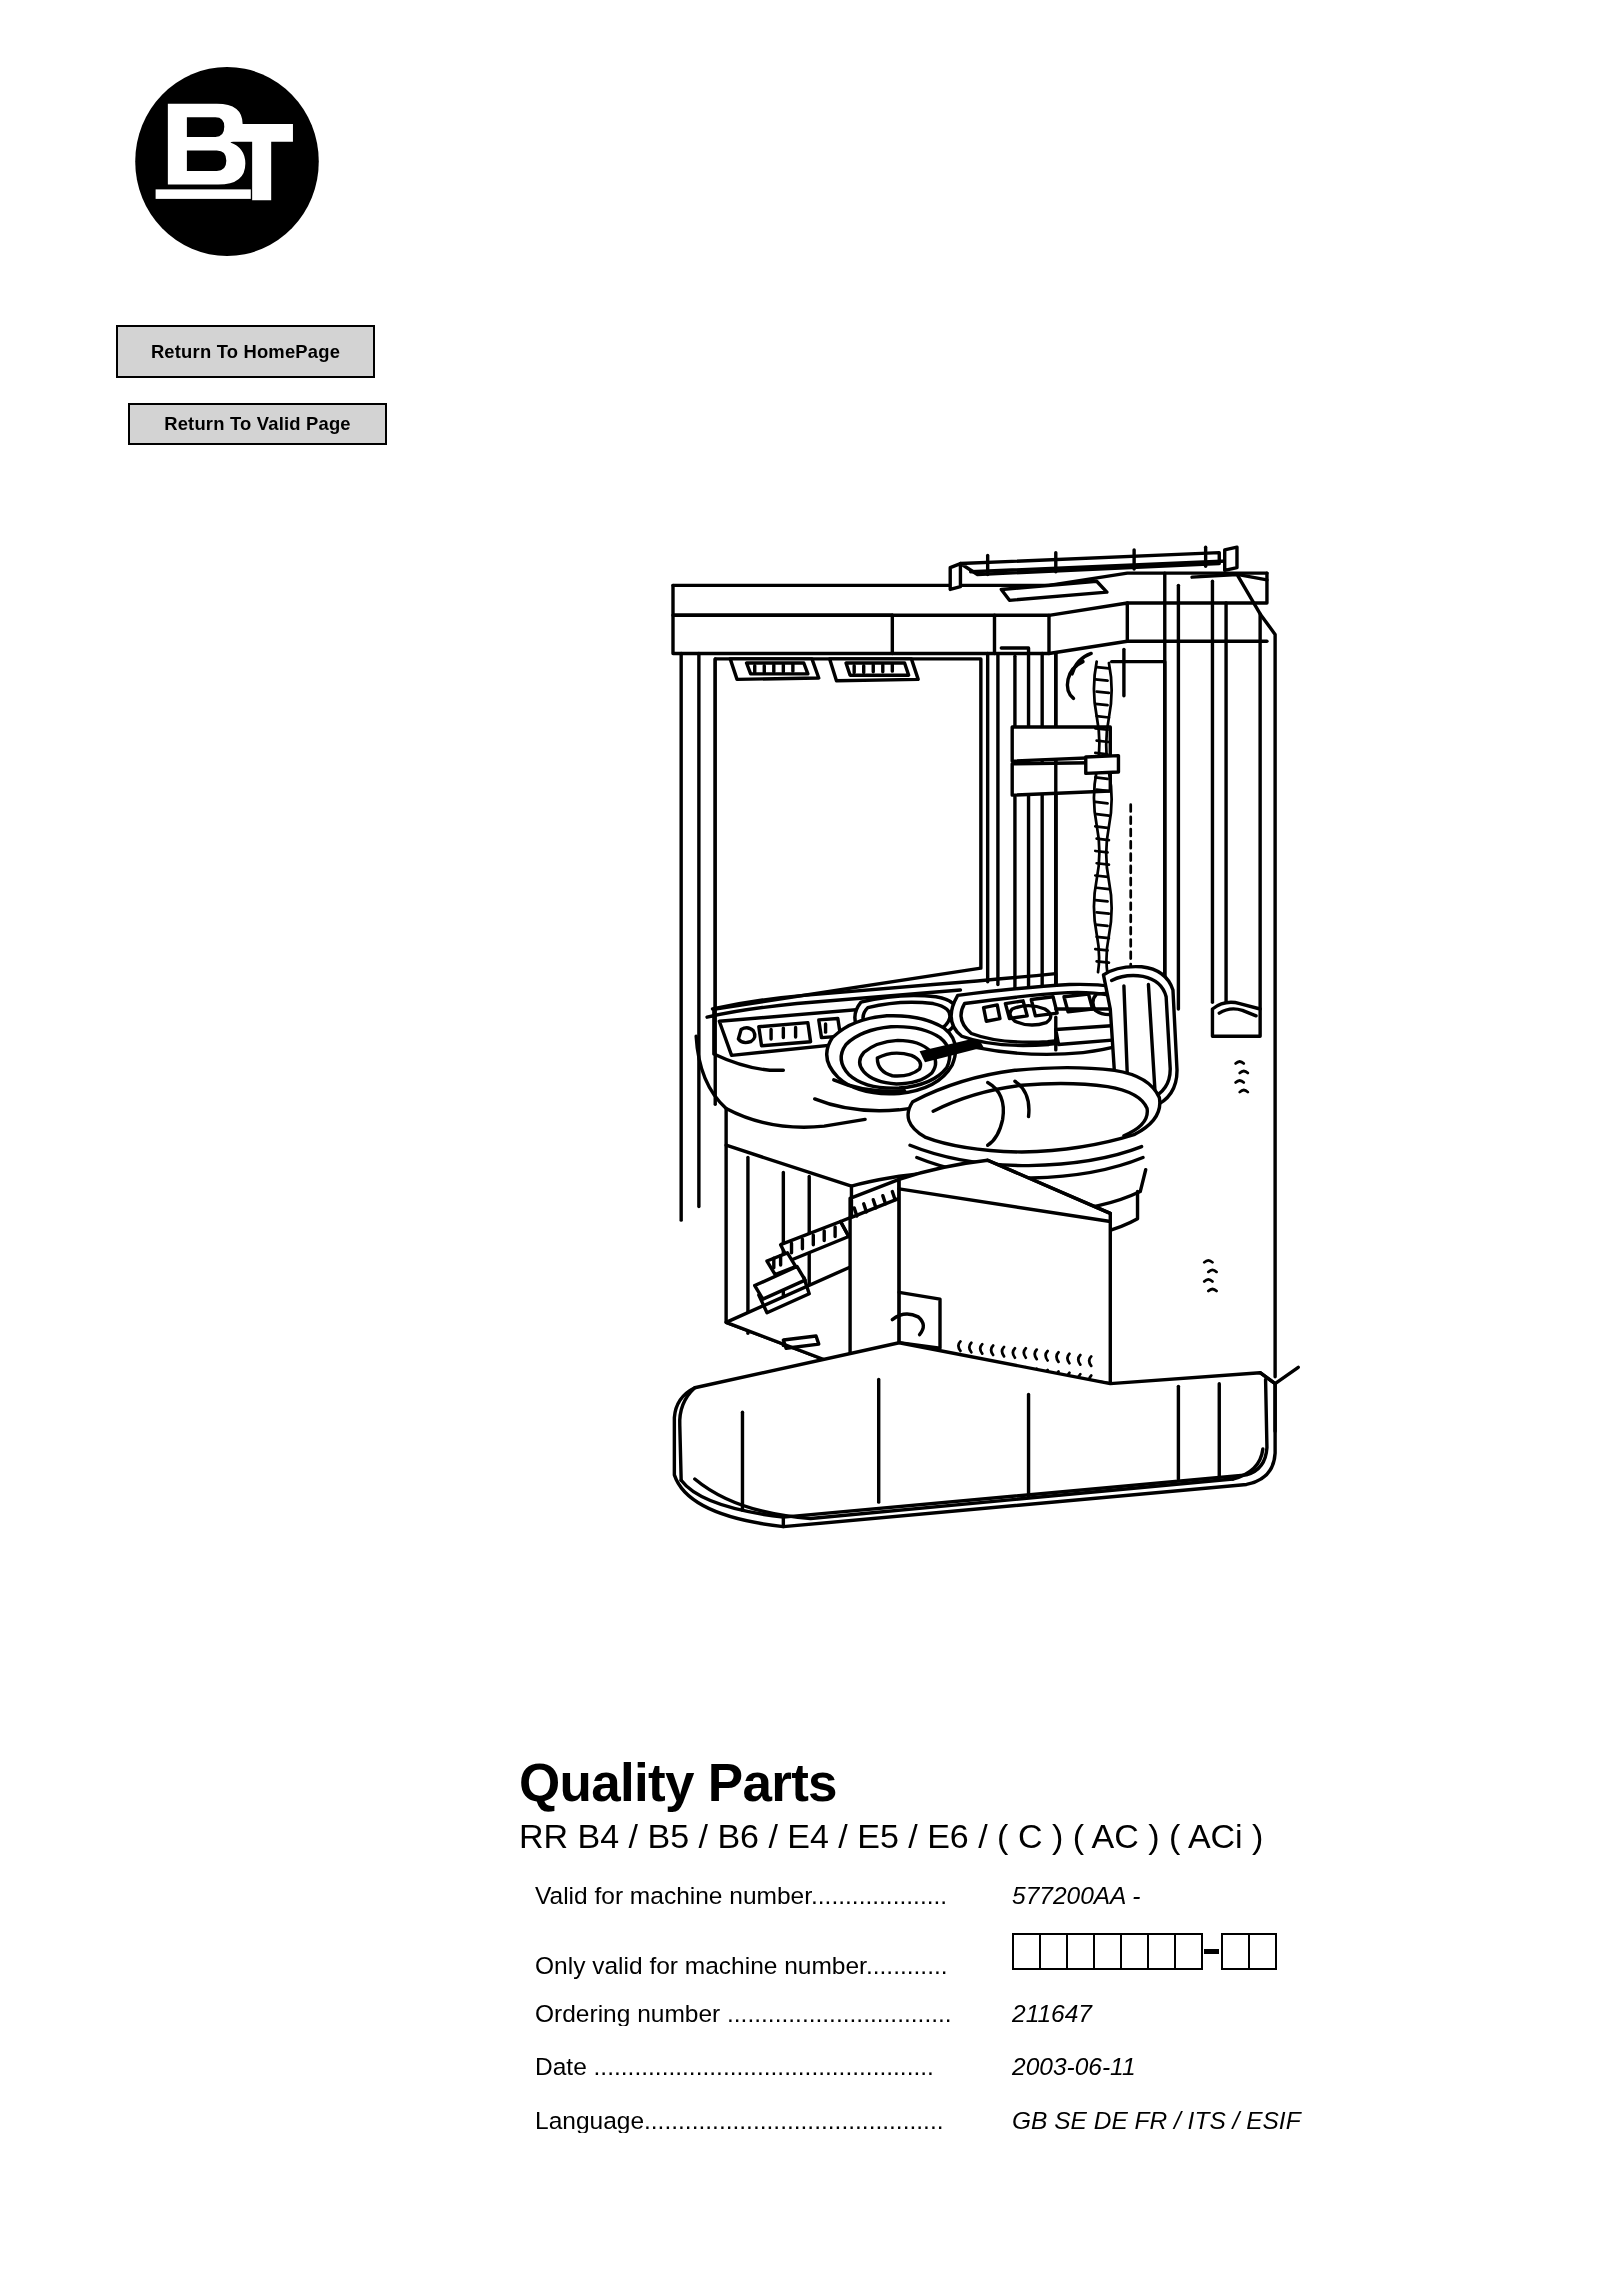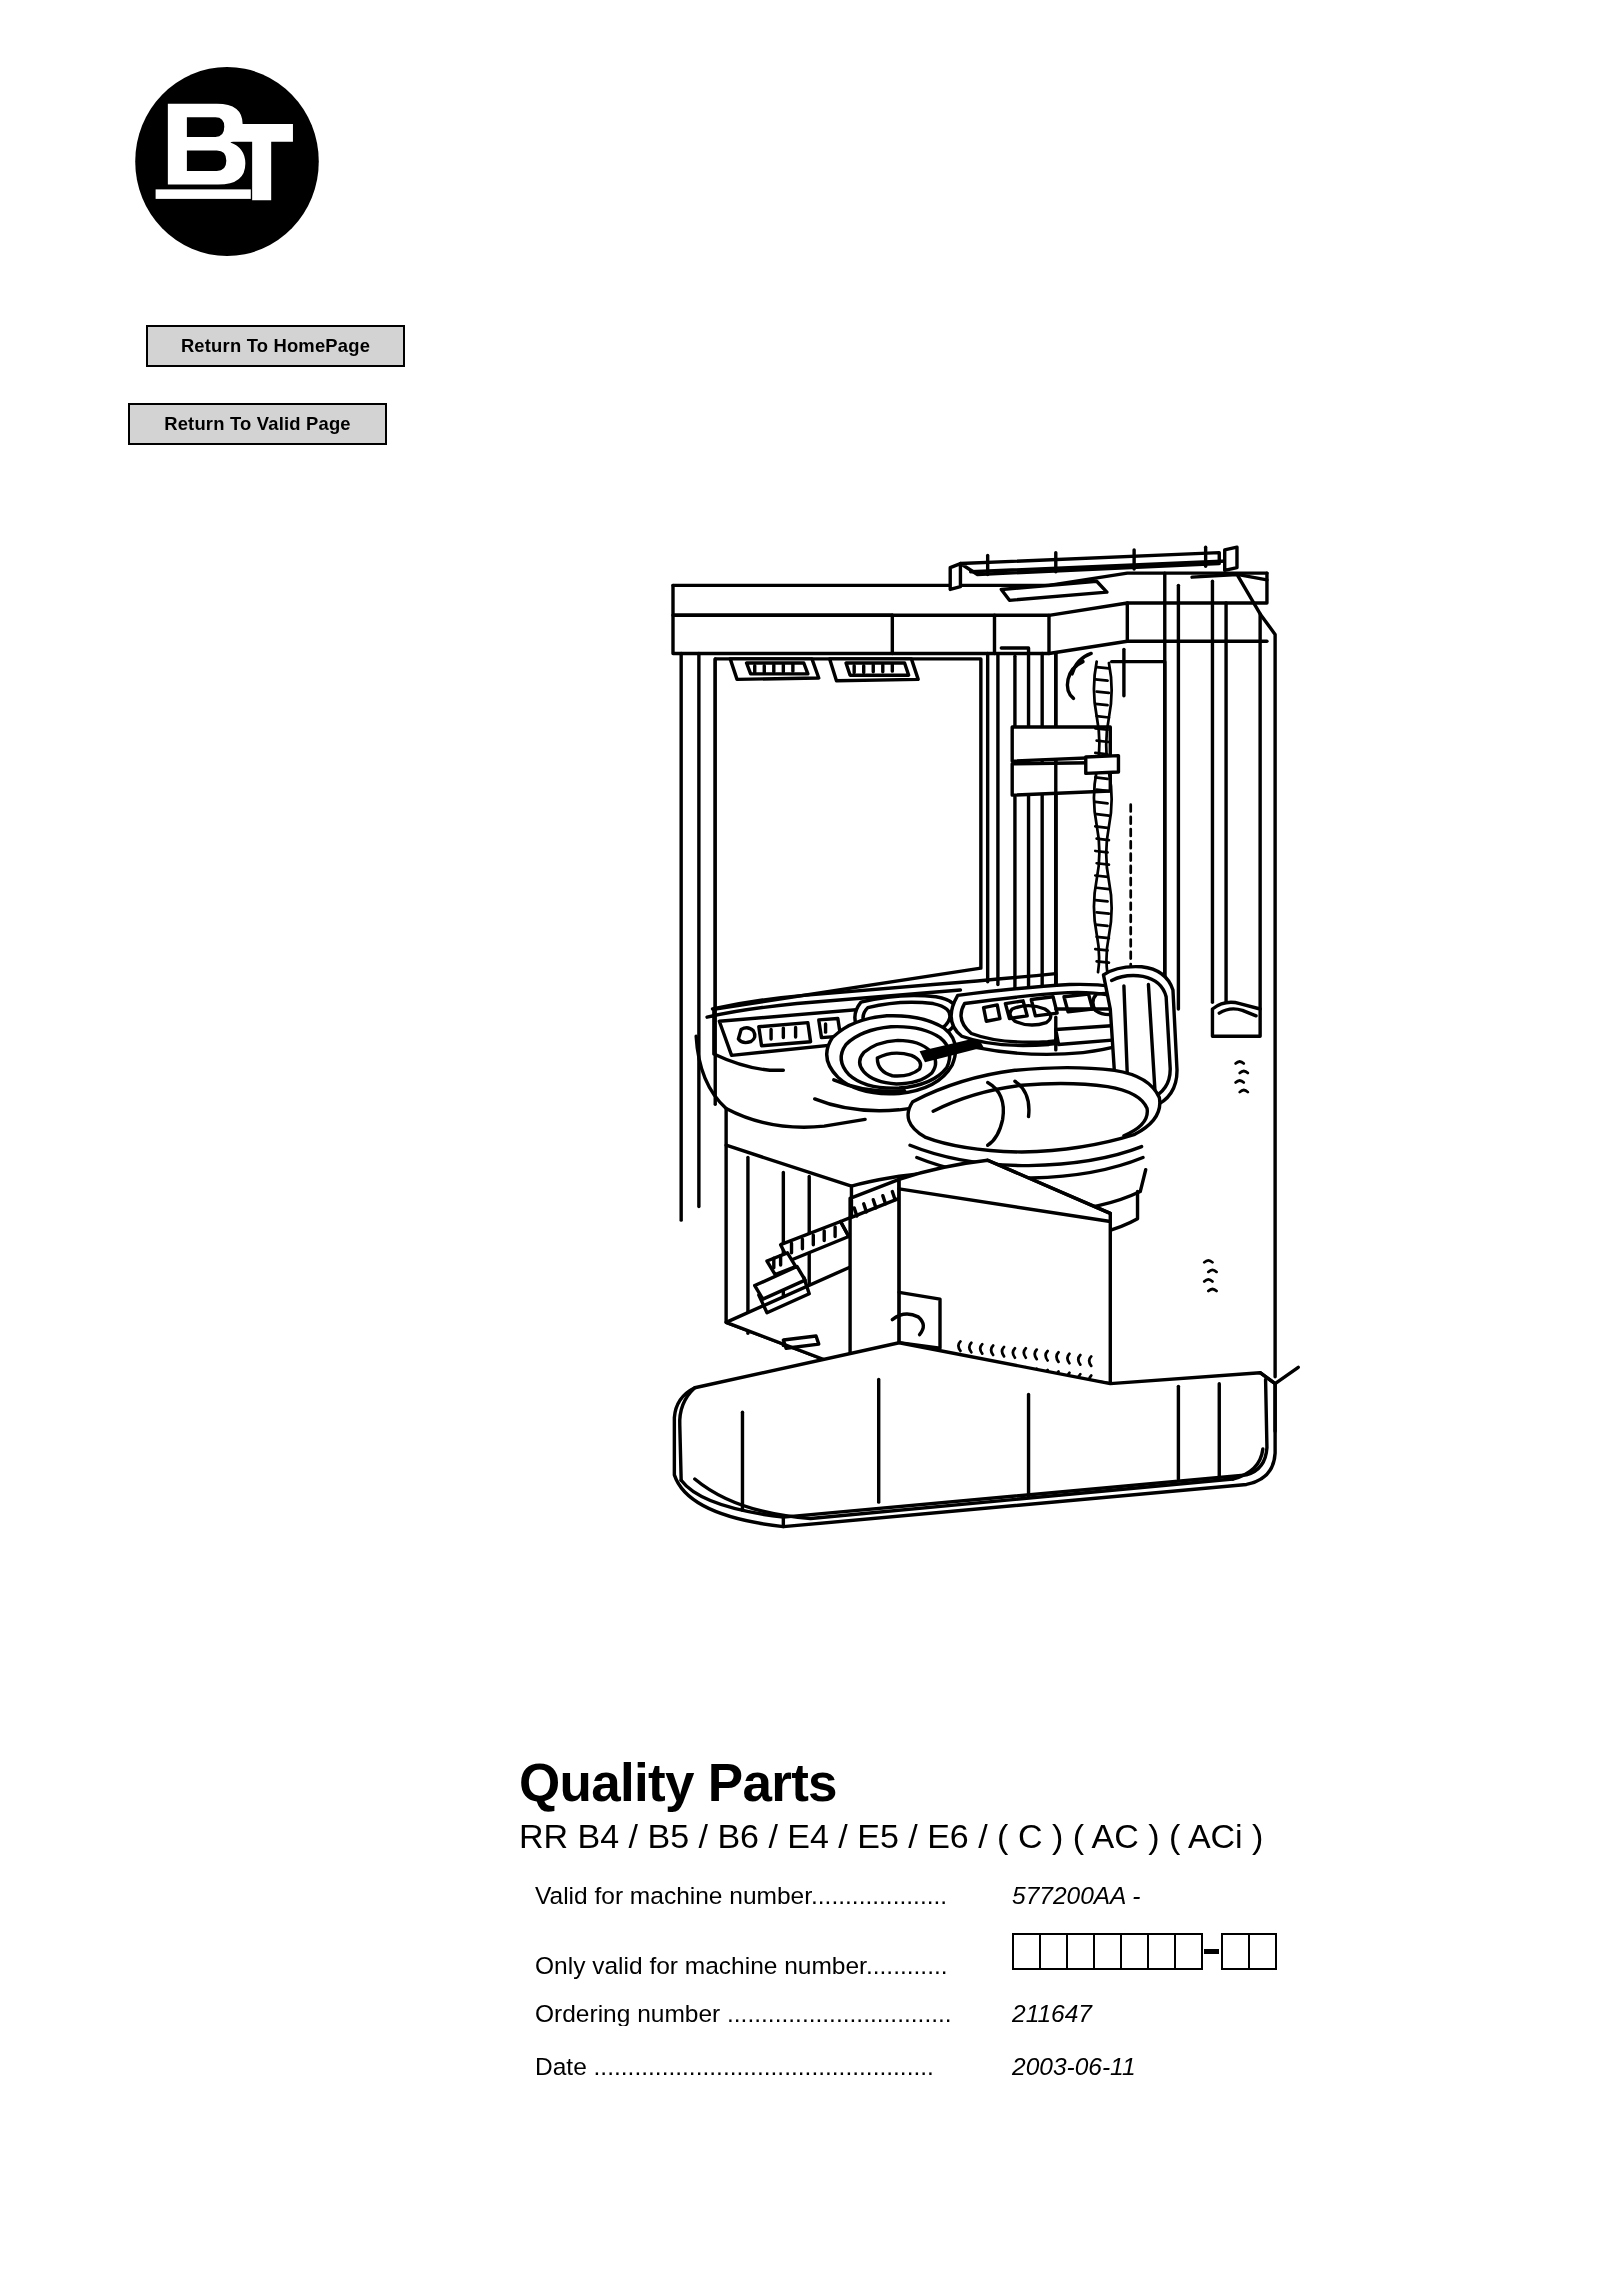--- a/index.html
+++ b/index.html
@@ -35,24 +35,24 @@
     align-items: center;
     justify-content: center;
     font-weight: bold;
     font-size: 18.4px;
     letter-spacing: 0.2px;
     color: #000000;
     white-space: nowrap;
     cursor: pointer;
   }
   #btn-homepage {
-    left: 146px;
+    left: 116px;
     top: 325px;
     width: 259px;
-    height: 42px;
+    height: 53px;
     text-align: center;
   }
   #btn-reachpage {
     left: 128px;
     top: 403px;
     width: 259px;
     height: 42px;
   }
 
   
@@ -388,15 +388,19 @@
   <div class="spec-row">
     <span class="spec-label">Ordering number .................................</span>
     <span class="spec-value">211647</span>
   </div>
 
   <div class="spec-row">
     <span class="spec-label">Date ..................................................</span>
     <span class="spec-value">2003-06-11</span>
   </div>
 
+  <div class="spec-row">
+    <span class="spec-label">Language............................................</span>
+    <span class="spec-value"> GB SE DE FR / ITS / ESIF</span>
+  </div>
 
 </div>
 
 
 </body></html>

